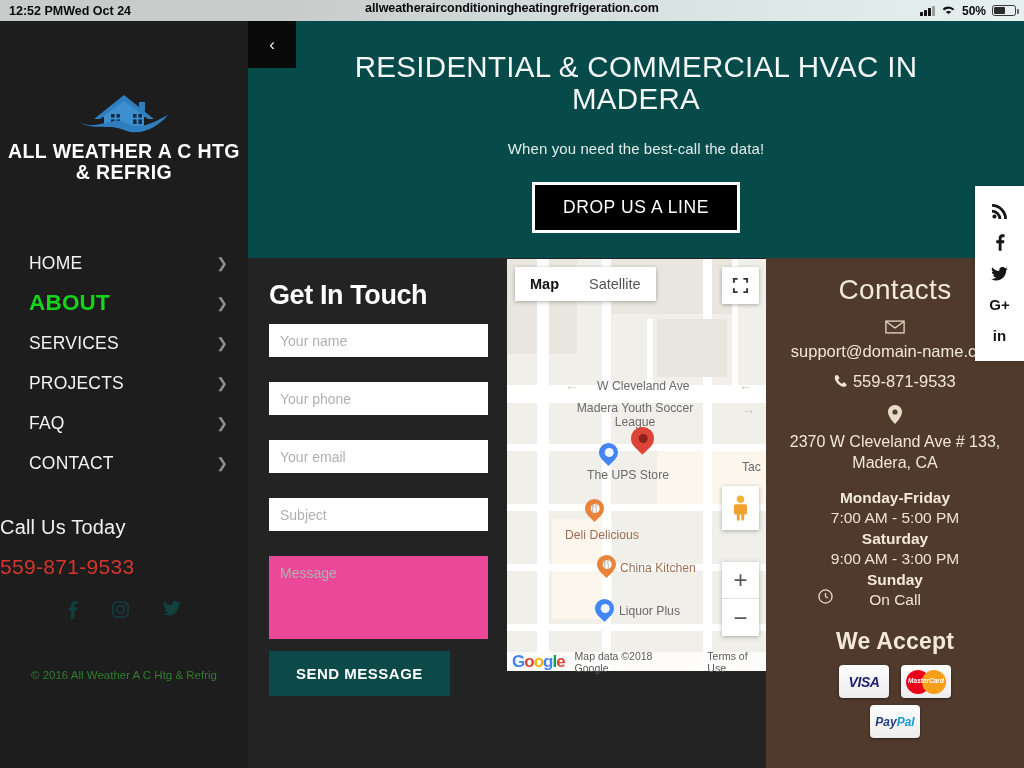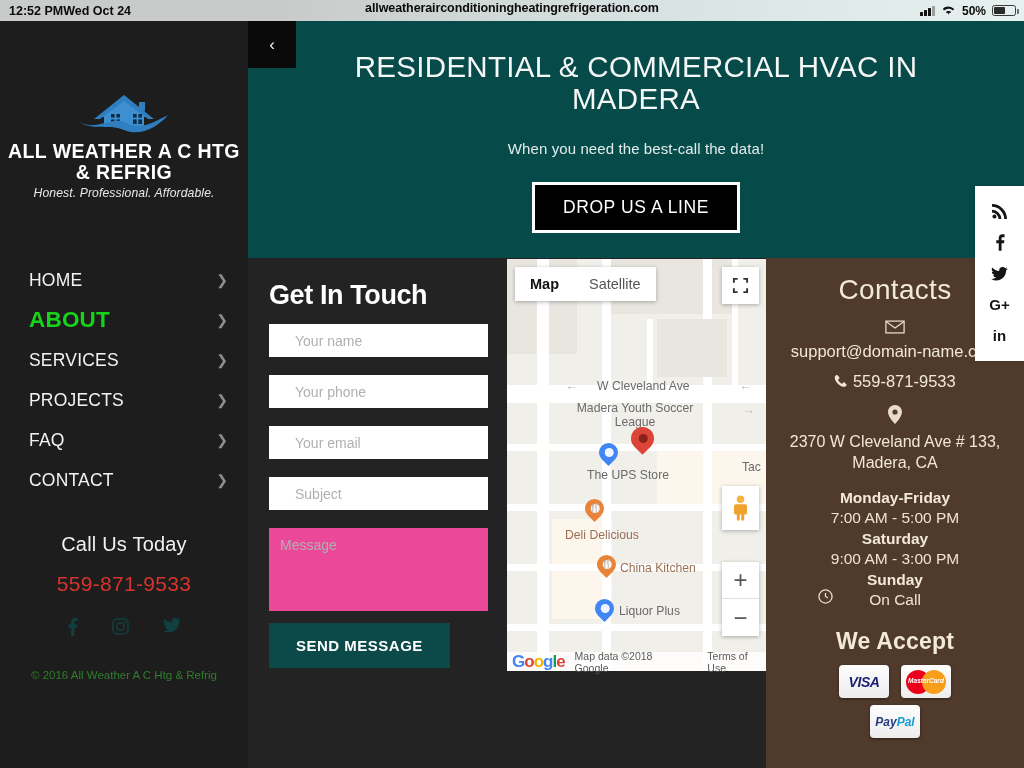--- a/index.html
+++ b/index.html
@@ -68,21 +68,21 @@
     display: flex; align-items: center; justify-content: space-between;
     padding: 0 20px 0 29px; height: 40px;
     cursor: pointer;
   }
   .nav-label {
     color: #f2f2f2; font-size: 17.5px; letter-spacing: 0.2px;
   }
   .nav-item.active .nav-label { color: #16d41a; font-weight: bold; font-size: 22.5px; }
   .nav-chev { color: #8e8e8e; font-size: 14px; line-height: 1; }
 
-  #call-block { margin-top: 33px; text-align: center; }
+  #call-block { margin-top: 33px; text-align: left; }
   #call-title { color: #f0f0f0; font-size: 20px; letter-spacing: 0.2px; }
   #call-number { color: #d6342c; font-size: 21px; margin-top: 16px; letter-spacing: 0.3px; }
 
   #side-social { margin-top: 22px; display: flex; justify-content: center; gap: 34px; }
   #side-social .s-ico { color: #10403f; font-size: 17px; line-height: 1; cursor: pointer; }
 
   #copyright {
     position: absolute; left: 0; right: 0; top: 648px;
     text-align: center; color: #2f7d2d; font-size: 11.5px;
   }
@@ -137,21 +137,21 @@
     width: 258px; height: 510px; background: #232323;
     padding: 22px 21px 0 21px;
   }
   #git-title {
     color: #fff; font-size: 27px; font-weight: bold; letter-spacing: -0.4px;
     margin-bottom: 13px; text-align: left;
   }
   .git-field {
     display: block; width: 219px; height: 33px;
     background: #fff; border: none; outline: none;
-    margin-bottom: 18px; padding: 0 26px;
+    margin-bottom: 25px; padding: 0 11px;
     font-size: 14px; color: #333; font-family: inherit;
   }
   .git-field::placeholder { color: #b0b0b0; }
   #git-message {
     display: block; width: 219px; height: 83px;
     background: #ec4899; border: none; outline: none;
     margin-bottom: 12px; padding: 9px 11px; resize: none;
     font-size: 14px; color: #333; font-family: inherit;
   }
   #git-message::placeholder { color: #b0b0b0; }
@@ -341,21 +341,20 @@
       <rect x="33" y="21" width="9" height="10" fill="#0f2d47"></rect>
       <rect x="55" y="21" width="9" height="10" fill="#0f2d47"></rect>
       <rect x="36.6" y="21" width="1.8" height="10" fill="#3d8fcf"></rect>
       <rect x="58.6" y="21" width="1.8" height="10" fill="#3d8fcf"></rect>
       <rect x="33" y="24.6" width="9" height="1.8" fill="#3d8fcf"></rect>
       <rect x="55" y="24.6" width="9" height="1.8" fill="#3d8fcf"></rect>
       <rect x="61" y="9" width="6" height="9" fill="#2f7fc0"></rect>
       <path d="M2 29 C18 39 34 22 48 30 C62 38 78 28 90 22 C80 34 62 44 46 37 C30 30 14 38 2 29 Z" fill="#2f7fc0"></path>
     </svg>
     <div id="logo-name">ALL WEATHER A C HTG &amp; REFRIG</div>
-    <div id="logo-tagline">Honest. Professional. Affordable.</div>
   </div>
 
   <nav id="main-nav">
     <div class="nav-item">
       <span class="nav-label">HOME</span>
       <span class="nav-chev">❯</span>
     </div>
     <div class="nav-item active">
       <span class="nav-label">ABOUT</span>
       <span class="nav-chev">❯</span>

